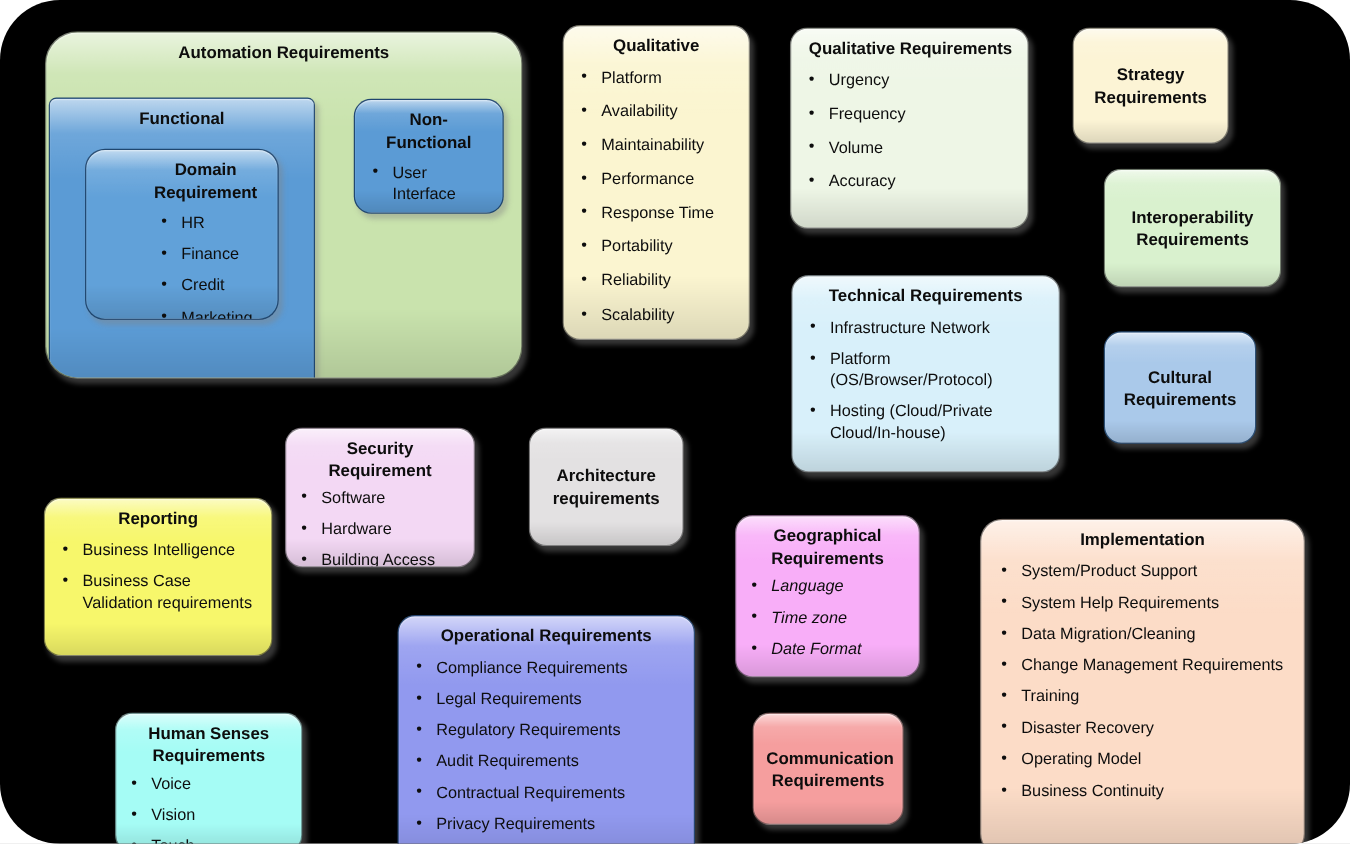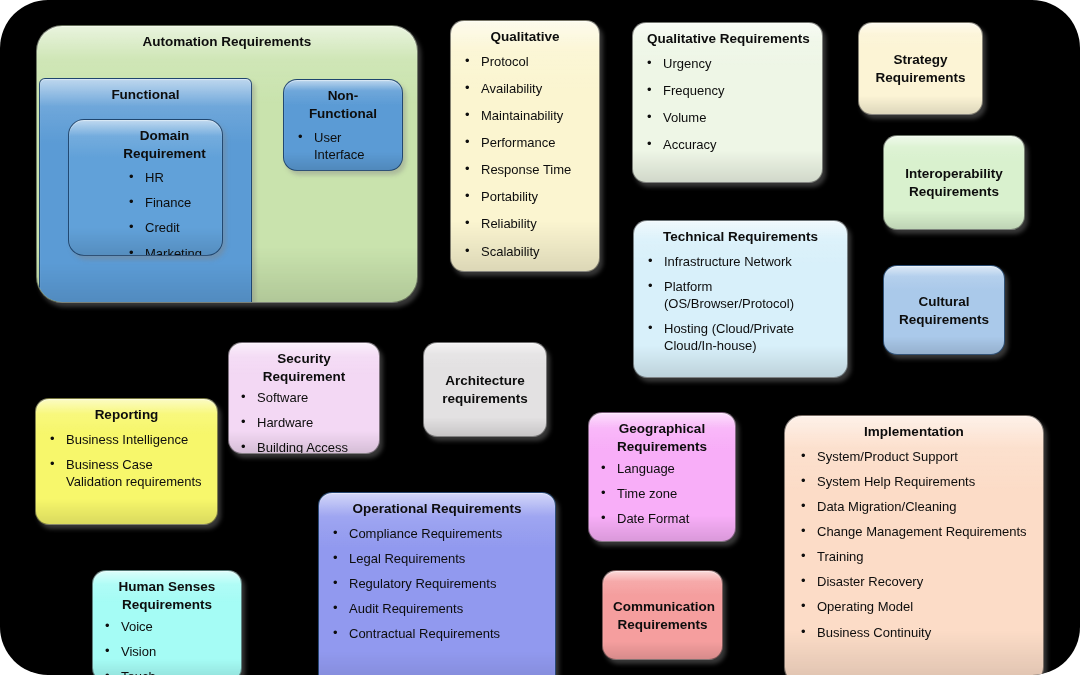--- a/index.html
+++ b/index.html
@@ -66,21 +66,21 @@
       <div class="box-title">Non-Functional</div>
       <ul class="box-items tight" style="padding-left:2px;">
           <li>User Interface</li>
         </ul>
     </div>
   </div>
 
   <div class="box" style="left: 450px; top: 20px; width: 150px; height: 252px; background-color: rgb(251, 245, 208);">
     <div class="box-title">Qualitative</div>
     <ul class="box-items" style="padding-left:2px;">
-        <li>Protocol</li>
+        <li>Platform</li>
         <li>Availability</li>
         <li>Maintainability</li>
         <li>Performance</li>
         <li>Response Time</li>
         <li>Portability</li>
         <li>Reliability</li>
         <li>Scalability</li>
       </ul>
   </div>
 
@@ -131,21 +131,21 @@
   <div class="box" style="left: 35px; top: 398px; width: 183px; height: 127px; background-color: rgb(247, 247, 107);">
     <div class="box-title">Reporting</div>
     <ul class="box-items tight" style="padding-left:2px;">
         <li>Business Intelligence</li>
         <li>Business Case Validation requirements</li>
       </ul>
   </div>
 
   <div class="box" style="left: 588px; top: 412px; width: 148px; height: 130px; background-color: rgb(248, 174, 248);">
     <div class="box-title">Geographical Requirements</div>
-    <ul class="box-items tight" style="margin-top:5px;padding-left:0;">
+    <ul class="box-items tight" style="margin-top:5px;padding-left:0;font-style:italic;">
         <li>Language</li>
         <li>Time zone</li>
         <li>Date Format</li>
       </ul>
   </div>
 
   <div class="box" style="left: 784px; top: 415px; width: 260px; height: 270px; border-radius: 18px; padding-left: 12px; padding-right: 12px; background-color: rgb(252, 220, 199);">
     <div class="box-title">Implementation</div>
     <ul class="box-items tight" style="padding-left:2px;">
         <li>System/Product Support</li>
@@ -160,20 +160,21 @@
   </div>
 
   <div class="box blue" style="left: 318px; top: 492px; width: 238px; height: 200px; background-color: rgb(145, 153, 239);">
     <div class="box-title">Operational Requirements</div>
     <ul class="box-items tight" style="padding-left:2px;">
         <li>Compliance Requirements</li>
         <li>Legal Requirements</li>
         <li>Regulatory Requirements</li>
         <li>Audit Requirements</li>
         <li>Contractual Requirements</li>
+        <li>Privacy Requirements</li>
       </ul>
   </div>
 
   <div class="box center" style="left: 602px; top: 570px; width: 121px; height: 90px; background-color: rgb(245, 158, 158);">
     <div class="box-title">Communication Requirements</div>
   </div>
 
   <div class="box" style="left: 92px; top: 570px; width: 150px; height: 112px; background-color: rgb(165, 252, 245);">
     <div class="box-title">Human Senses Requirements</div>
     <ul class="box-items tight" style="margin-top:5px;padding-left:0;">

